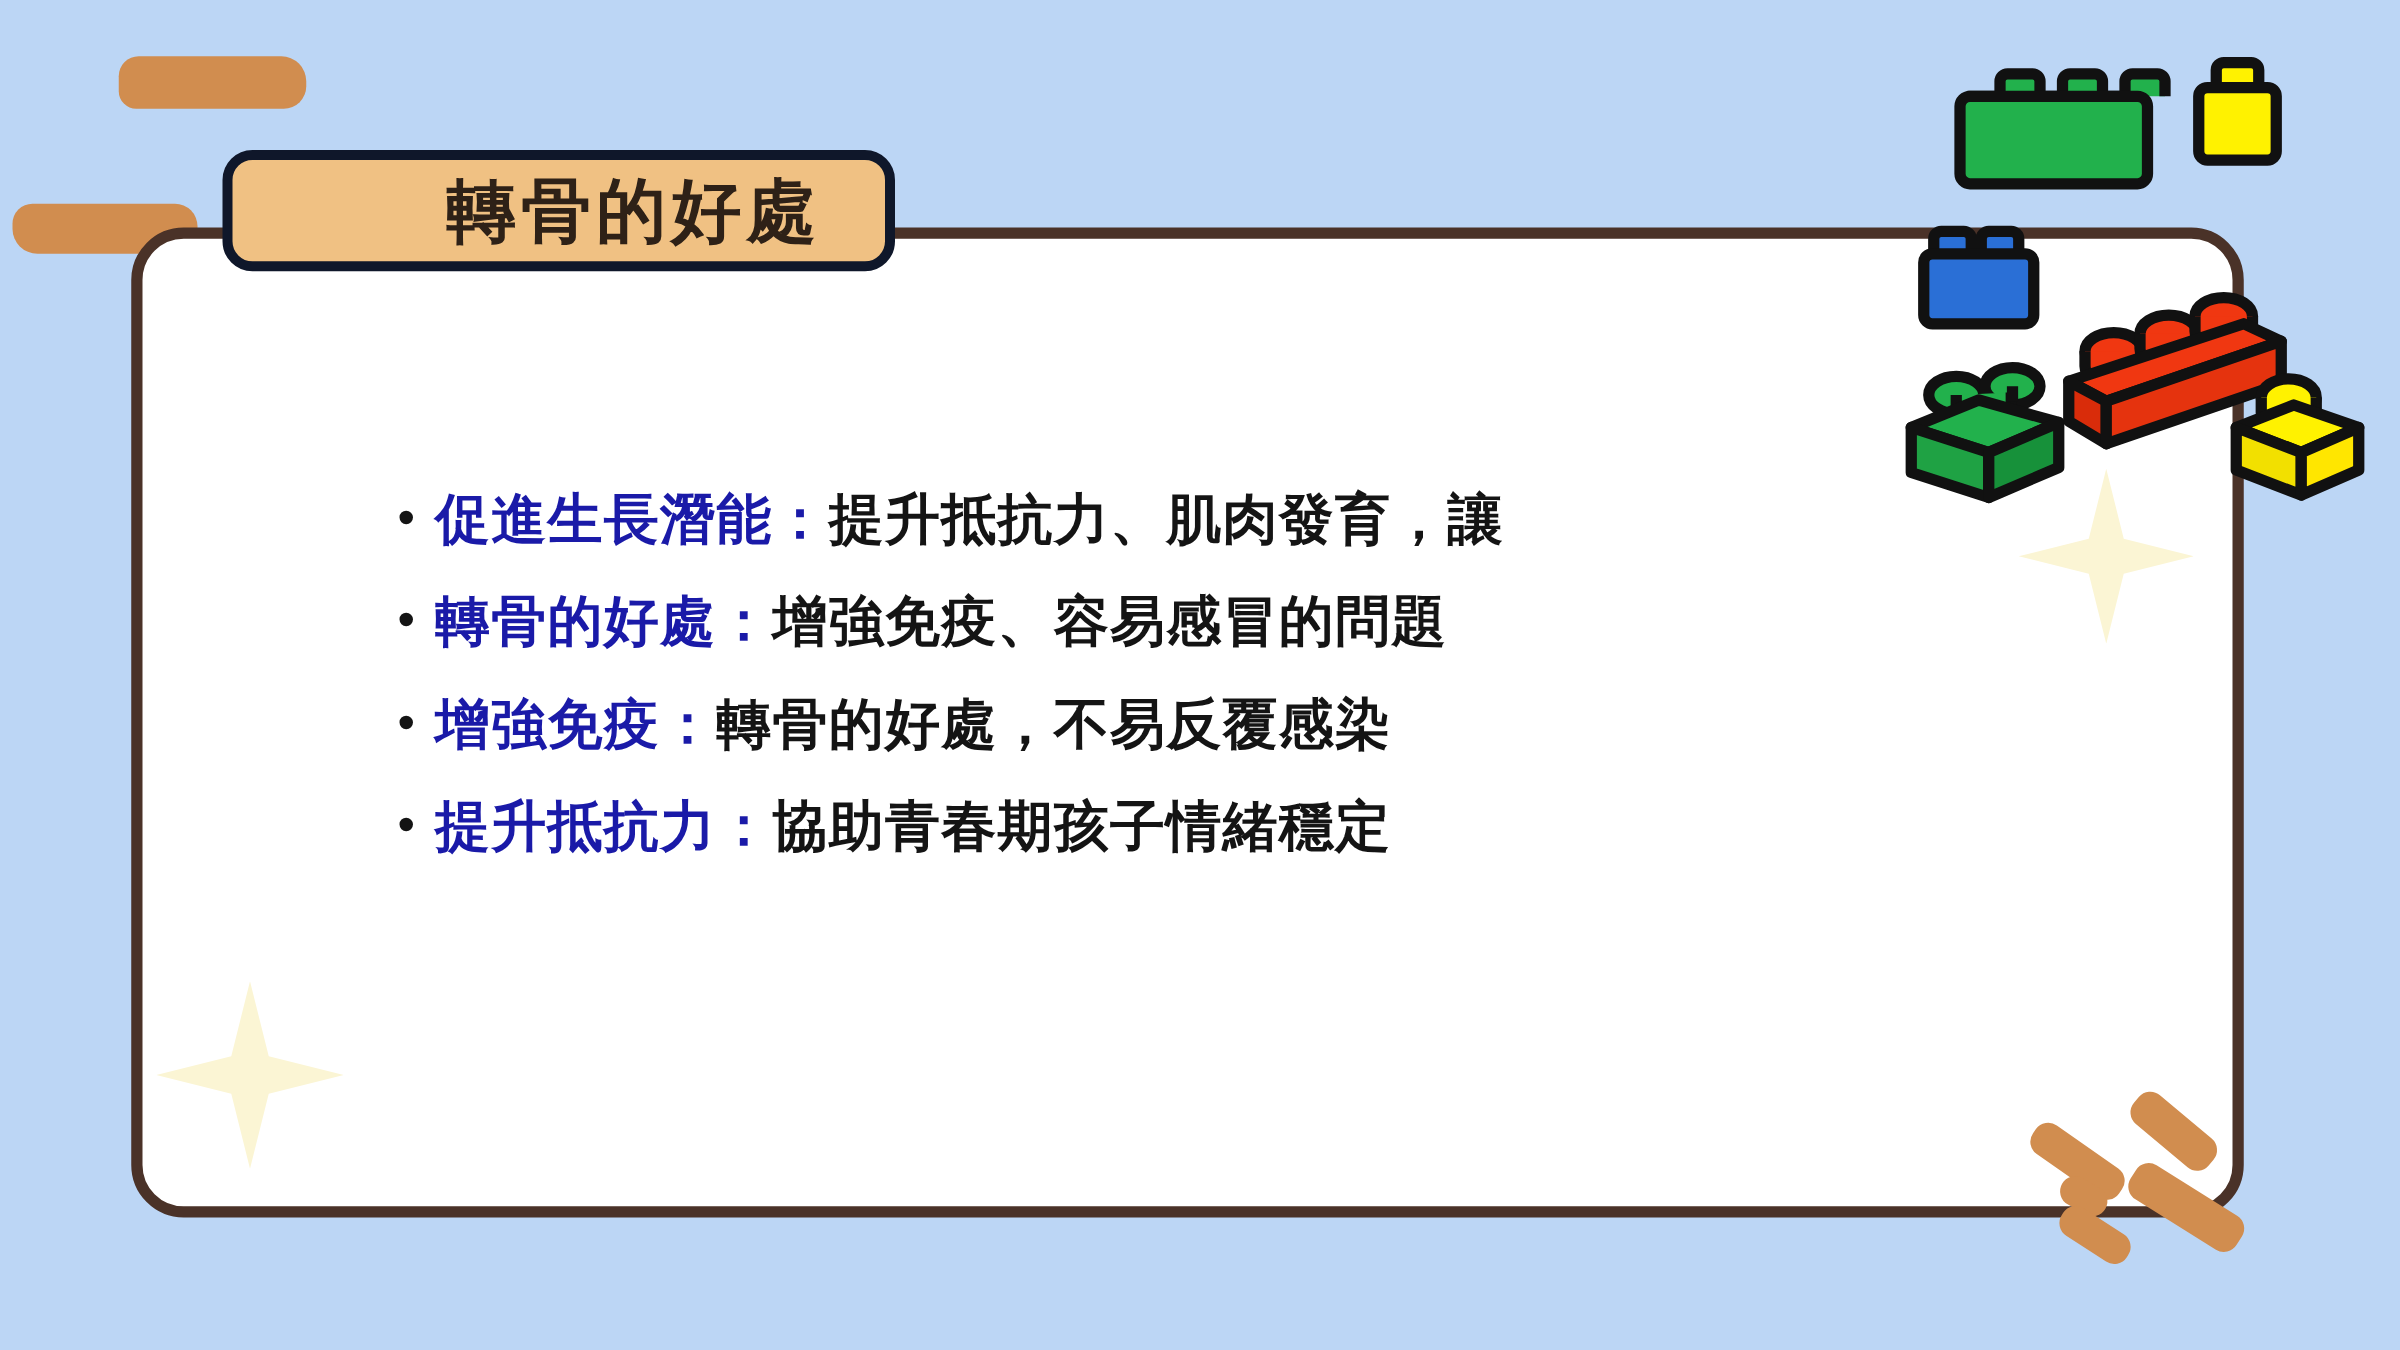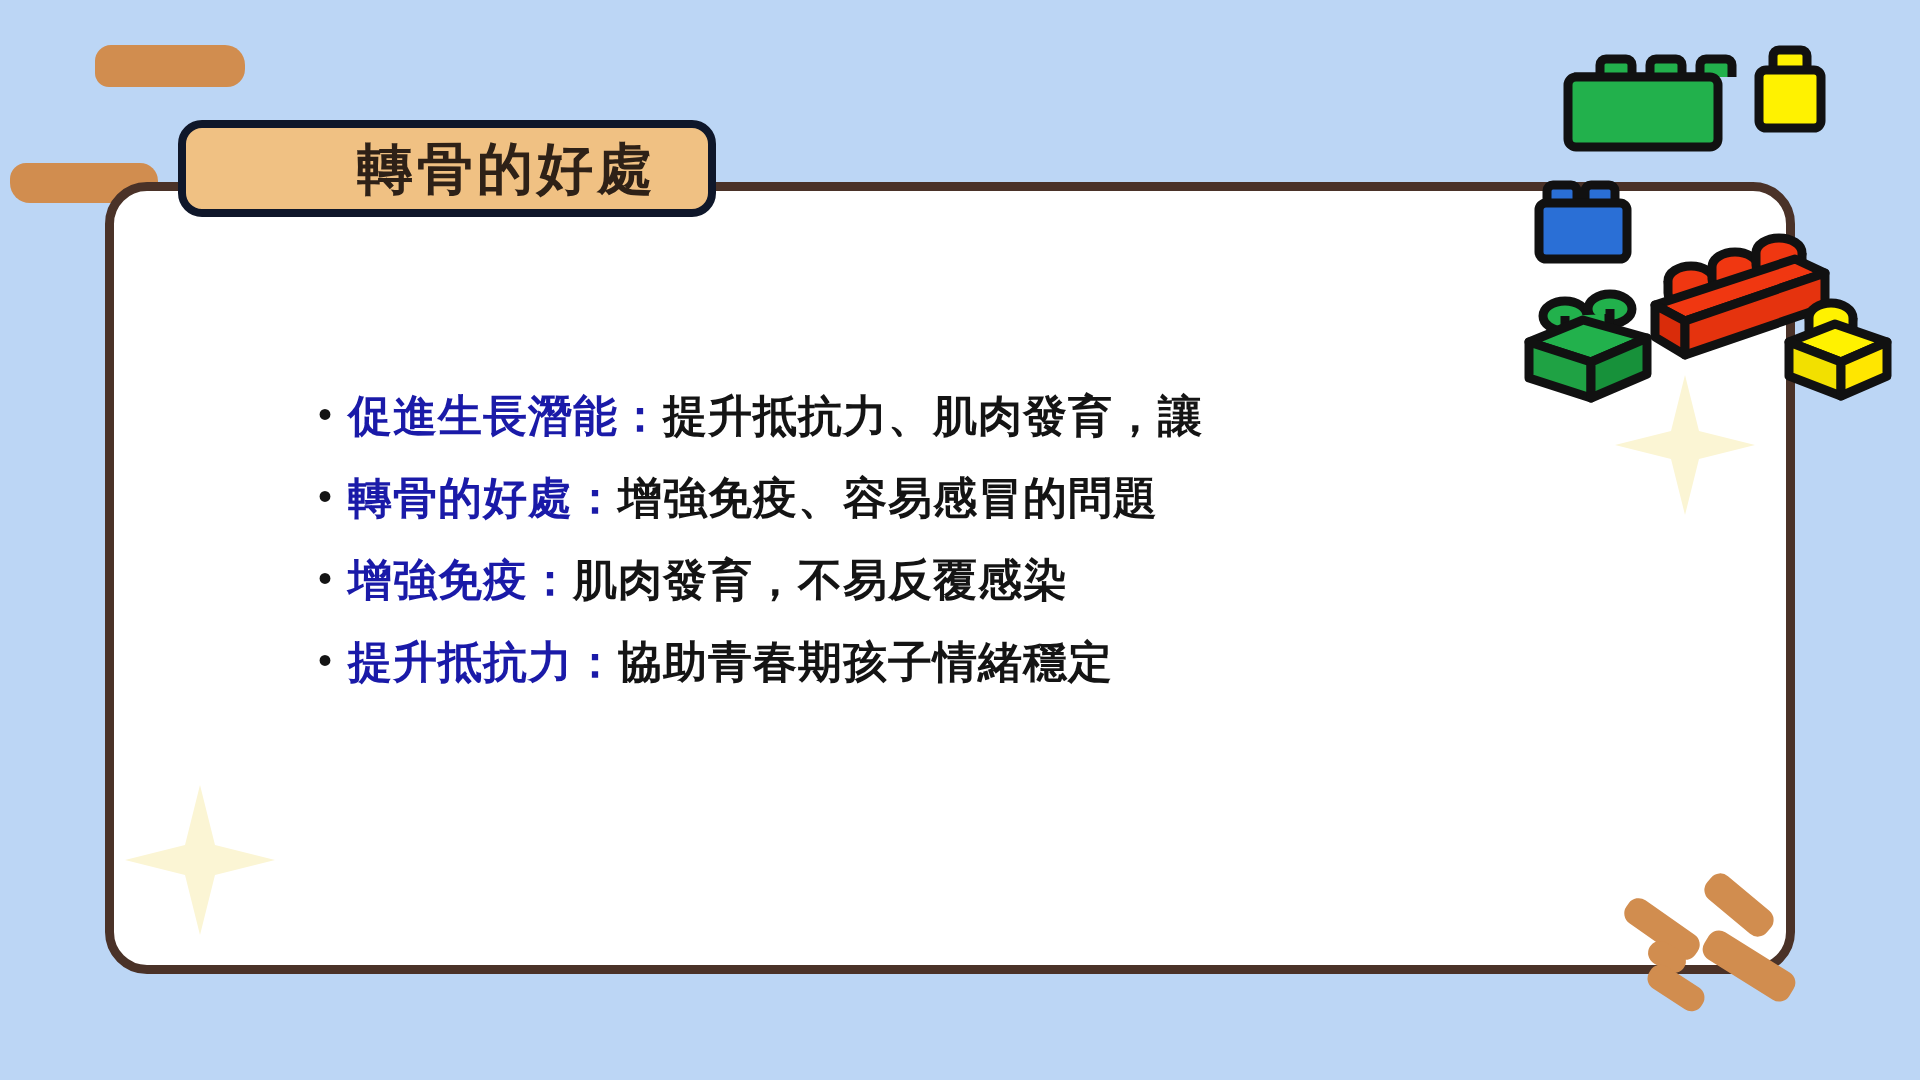--- a/index.html
+++ b/index.html
@@ -107,21 +107,21 @@
         <div class="bullet-line">
           <span class="kw">轉骨的好處</span><span class="kw">：</span><span>增強免疫、容易感冒的問題</span>
         </div>
       </div>
     </div>
 
     <div class="bullet-row">
       <div class="bullet-dot">•</div>
       <div class="bullet-body">
         <div class="bullet-line">
-          <span class="kw">增強免疫</span><span class="kw">：</span><span>肌肉發育，不易反覆感染</span>
+          <span class="kw">增強免疫</span><span class="kw">：</span><span>轉骨的好處，不易反覆感染</span>
         </div>
       </div>
     </div>
 
     <div class="bullet-row">
       <div class="bullet-dot">•</div>
       <div class="bullet-body">
         <div class="bullet-line">
           <span class="kw">提升抵抗力</span><span class="kw">：</span><span>協助青春期孩子情緒穩定</span>
         </div>

